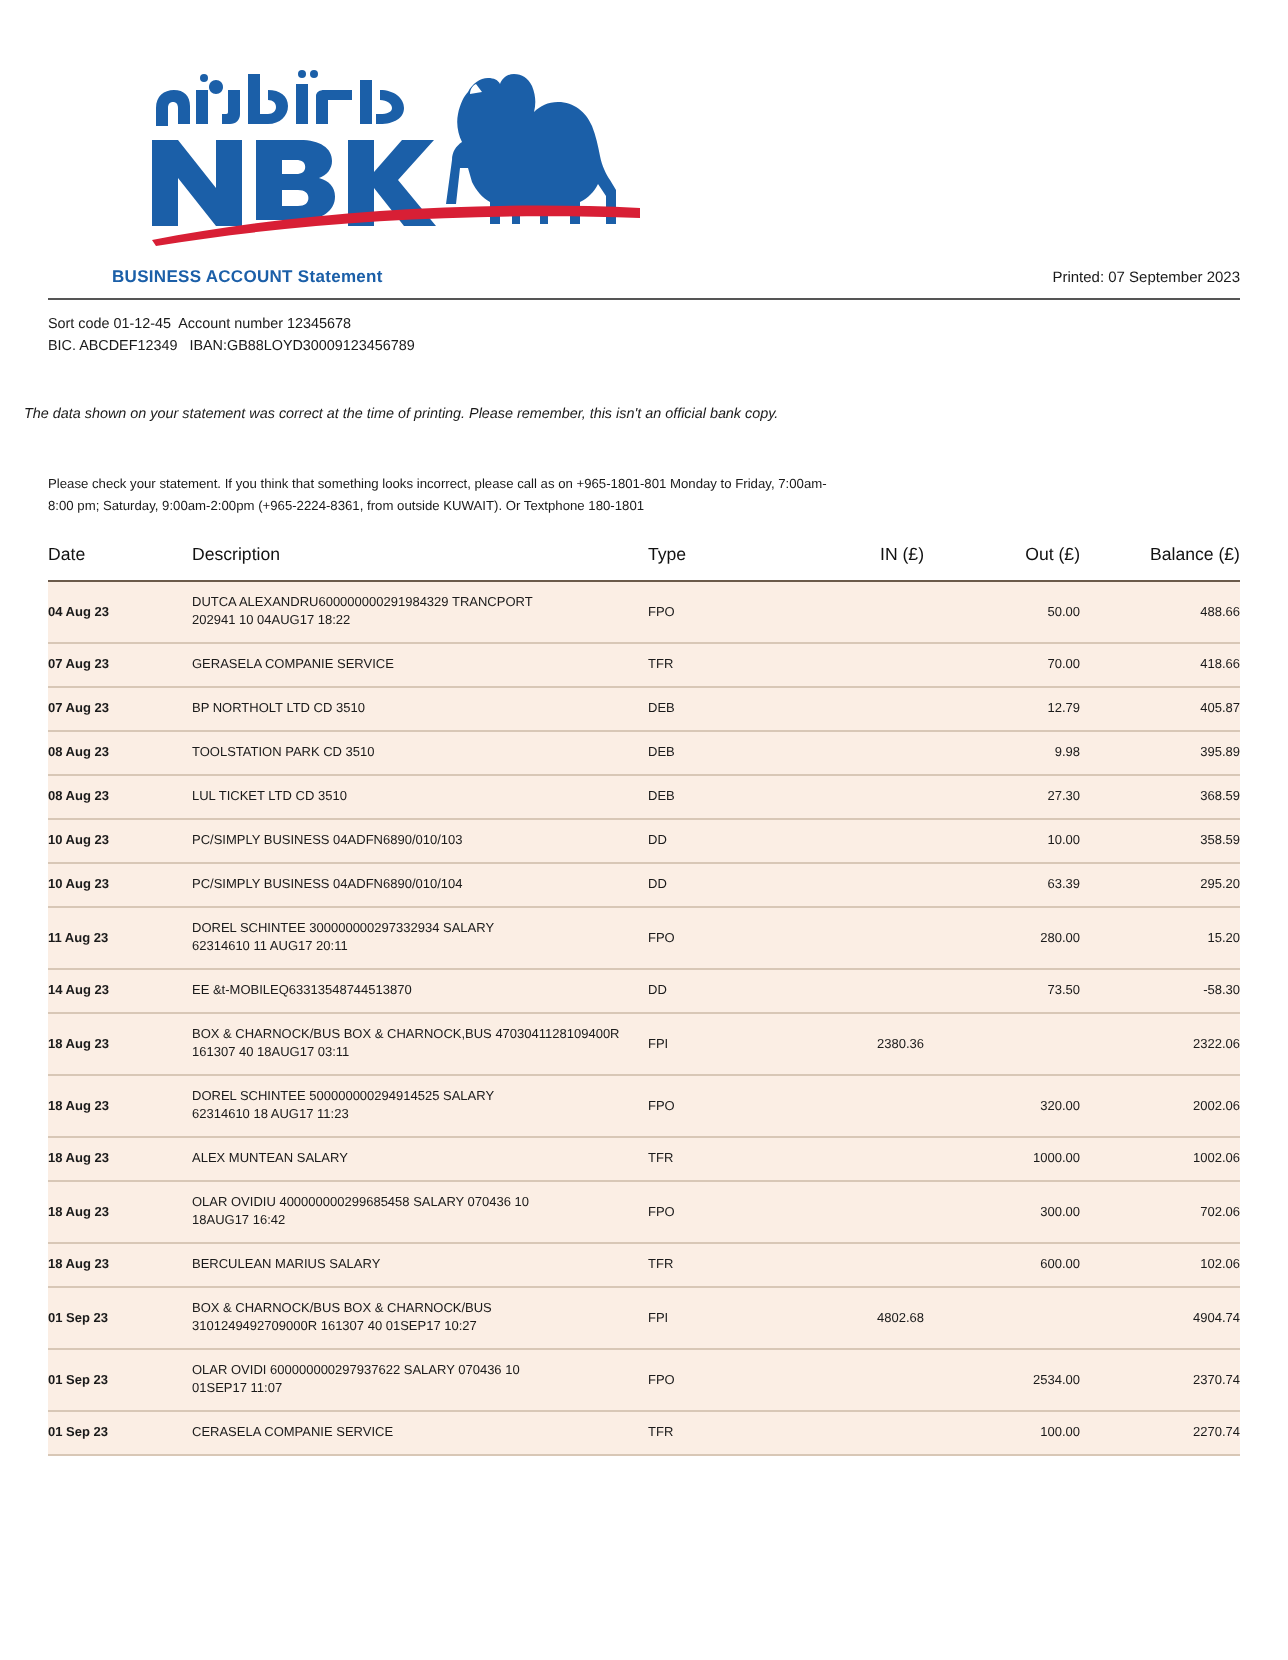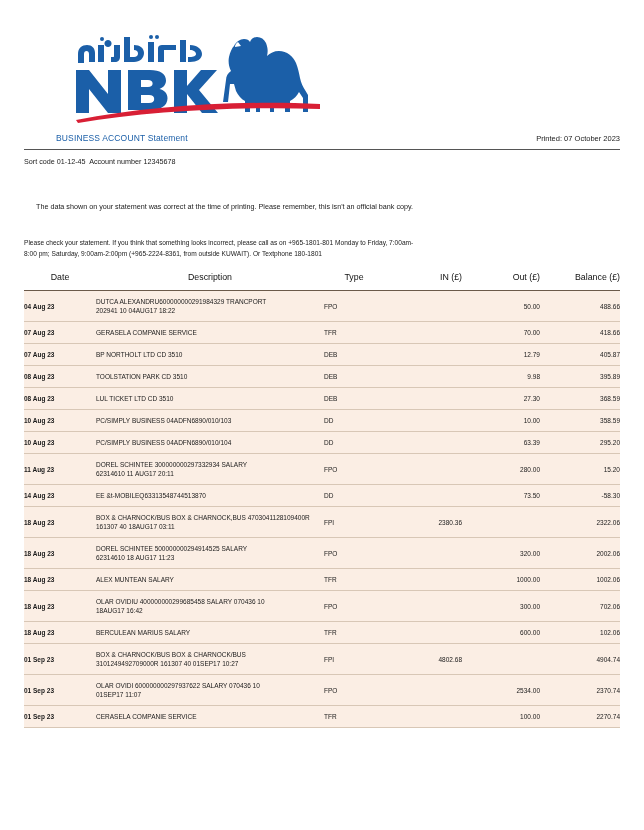--- a/index.html
+++ b/index.html
@@ -38,21 +38,21 @@
     position: absolute;
     left: 24px;
     top: 133px;
     width: 596px;
     display: flex;
     justify-content: space-between;
     align-items: baseline;
   }
   .stmt-title {
     font-size: 8.5px;
-    font-weight: normal;
+    font-weight: bold;
     color: #1b5fa8;
     letter-spacing: 0.15px;
     padding-left: 32px;
   }
   .printed {
     font-size: 7.5px;
     color: #1a1a1a;
   }
   .hdr-rule {
     position: absolute;
@@ -73,25 +73,26 @@
     line-height: 10.5px;
   }
   .acct-flex { display: flex; }
   .addr { width: 120px; }
   .addr .name { font-weight: bold; }
   .acct-info { flex: 1; }
   .acct-info div { white-space: pre; }
 
   .notice {
     position: absolute;
-    left: 36px;
+    left: 12px;
     top: 202px;
     width: 596px;
     font-size: 7.2px;
     line-height: 10px;
+    font-style: italic;
   }
 
   .callout {
     position: absolute;
     left: 24px;
     top: 238px;
     width: 596px;
     font-size: 6.6px;
     line-height: 10.5px;
   }
@@ -106,21 +107,21 @@
   table.stmt {
     width: 596px;
     border-collapse: collapse;
     table-layout: fixed;
   }
   table.stmt th {
     background: #ffffff;
     font-size: 8.8px;
     font-weight: normal;
     color: #111111;
-    text-align: center;
+    text-align: left;
     padding: 0 0 8px 0;
     vertical-align: bottom;
     border-bottom: 1px solid #6b5a4a;
   }
   table.stmt th.num, table.stmt td.num { text-align: right; }
   table.stmt td {
     background: #fbeee4;
     font-size: 6.5px;
     padding: 6px 0;
     vertical-align: middle;
@@ -213,28 +214,29 @@
         <path d="M222 72 l0 22 l-4 0 l0 -22 z"></path>
         <path d="M236 72 l0 22 l-4 0 l0 -22 z"></path>
       </g>
 
       <path fill="#d81f35" d="M38 102 C110 88 200 82 282 86 L282 91 C200 88 112 93 40 105 Z"></path>
     </svg>
   </div>
 
   <div class="hdr-row">
     <div class="stmt-title">BUSINESS ACCOUNT Statement</div>
-    <div class="printed">Printed: 07 October 2023</div>
+    <div class="printed">Printed: 07 September 2023</div>
   </div>
   <div class="hdr-rule"></div>
 
   <div class="acct-block">
     <div class="acct-flex">
       <div class="acct-info">
         <div>Sort code 01-12-45  Account number 12345678</div>
+        <div>BIC. ABCDEF12349   IBAN:GB88LOYD30009123456789</div>
       </div>
     </div>
   </div>
 
   <div class="notice">The data shown on your statement was correct at the time of printing. Please remember, this isn't an official bank copy.</div>
 
   <div class="callout">
     <div>Please check your statement. If you think that something looks incorrect, please call as on +965-1801-801 Monday to Friday, 7:00am-</div>
     <div>8:00 pm; Saturday, 9:00am-2:00pm (+965-2224-8361, from outside KUWAIT). Or Textphone 180-1801</div>
   </div>

